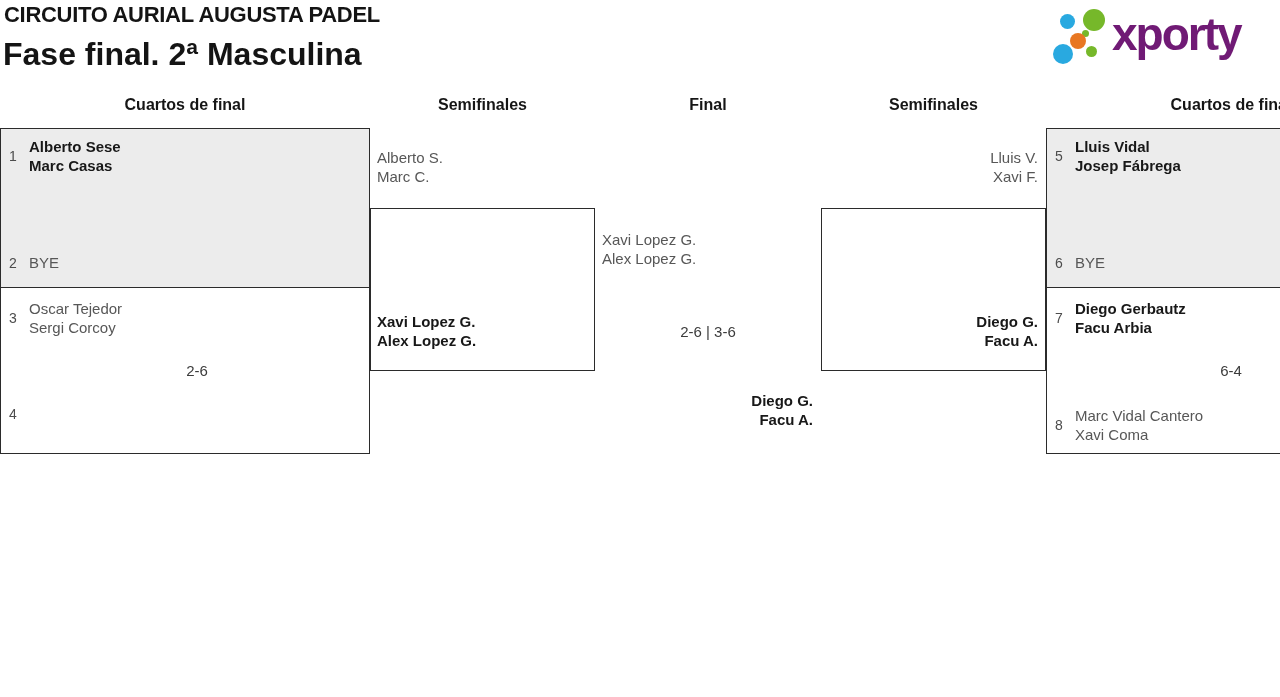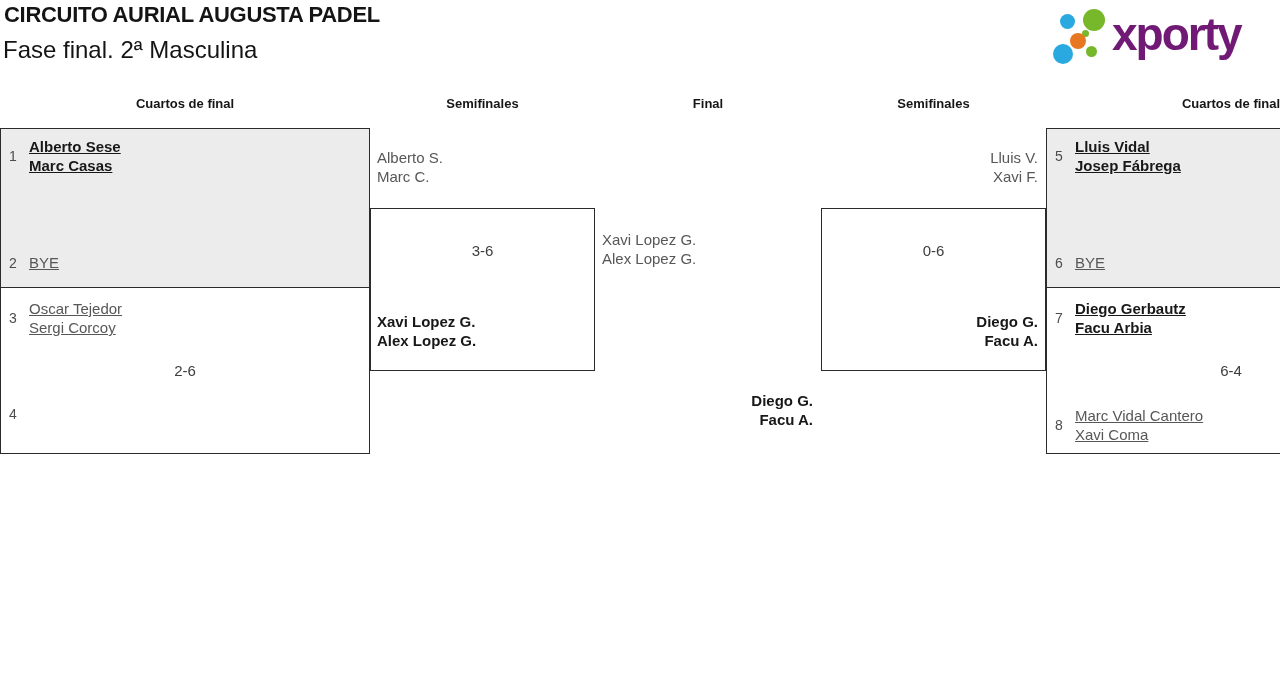--- a/index.html
+++ b/index.html
@@ -5,37 +5,37 @@
   html,body{margin:0;padding:0;background:#fff;}
   .page{
     position:relative;width:1280px;height:697px;background:#ffffff;
     overflow:hidden;font-family:"Liberation Sans",sans-serif;
   }
   .title{
     position:absolute;left:4px;top:2px;font-size:22px;font-weight:700;
     color:#141414;letter-spacing:-0.3px;white-space:nowrap;
   }
   .subtitle{
-    position:absolute;left:3px;top:36px;font-size:24px;font-weight:400;
+    position:absolute;left:3px;top:36px;font-size:32px;font-weight:700;
     color:#141414;white-space:nowrap;
   }
   .round-header{
-    position:absolute;top:96px;font-size:13px;font-weight:600;color:#161616;
+    position:absolute;top:96px;font-size:16px;font-weight:600;color:#161616;
     text-align:center;white-space:nowrap;
   }
   .box{
     position:absolute;box-sizing:border-box;border:1.5px solid #2b2b2b;background:#ffffff;
   }
   .box.gray{background:#ececec;}
   .team-row{
     position:absolute;left:0;width:100%;display:flex;align-items:center;
     padding:0 8px;box-sizing:border-box;
   }
   .seed{flex:0 0 16px;width:16px;font-size:14px;color:#4c4c4c;margin-right:4px;}
-  .names{font-size:15px;line-height:19px;white-space:nowrap;text-decoration:underline;}
+  .names{font-size:15px;line-height:19px;white-space:nowrap;}
   .w{font-weight:700;color:#181818;}
   .l{font-weight:400;color:#575757;}
   .score{
     position:absolute;font-size:15px;color:#3c3c3c;text-align:center;white-space:nowrap;
   }
   .sf-team{
     position:absolute;font-size:15px;line-height:19px;white-space:nowrap;
   }
   .ra{text-align:right;}
   .dot{position:absolute;border-radius:50%;}
@@ -88,52 +88,51 @@
   </div>
 
   <div class="box" style="left:0;top:287px;width:370px;height:167px;">
     <div class="team-row" style="top:11px;">
       <span class="seed">3</span>
       <span class="names l">
         <div>Oscar Tejedor</div>
         <div>Sergi Corcoy</div>
       </span>
     </div>
-    <div class="score" style="left:0;top:74px;width:100%;">2-6</div>
+    <div class="score" style="left:12px;top:74px;width:100%;">2-6</div>
     <div class="team-row" style="top:118px;">
       <span class="seed">4</span>
     </div>
   </div>
 
   <div class="box" style="left:370px;top:208px;width:225px;height:163px;"></div>
   <div class="sf-team l" style="left:377px;top:148px;">
     <div>Alberto S.</div>
     <div>Marc C.</div>
   </div>
-  <div class="score" style="left:370px;top:242px;width:225px;">3-6</div>
   <div class="sf-team w" style="left:377px;top:312px;">
     <div>Xavi Lopez G.</div>
     <div>Alex Lopez G.</div>
   </div>
 
   <div class="sf-team l" style="left:602px;top:230px;">
     <div>Xavi Lopez G.</div>
     <div>Alex Lopez G.</div>
   </div>
+  <div class="score" style="left:595px;top:323px;width:226px;">2-6 | 3-6</div>
   <div class="sf-team w ra" style="right:467px;top:391px;">
     <div>Diego G.</div>
     <div>Facu A.</div>
   </div>
 
   <div class="box" style="left:821px;top:208px;width:225px;height:163px;"></div>
   <div class="sf-team l ra" style="right:242px;top:148px;text-align:right;">
     <div>Lluis V.</div>
     <div>Xavi F.</div>
   </div>
-  <div class="score" style="left:821px;top:242px;width:225px;">0-6</div>
   <div class="sf-team w ra" style="right:242px;top:312px;">
     <div>Diego G.</div>
     <div>Facu A.</div>
   </div>
 
   <div class="box gray" style="left:1046px;top:128px;width:370px;height:160px;">
     <div class="team-row" style="top:8px;">
       <span class="seed">5</span>
       <span class="names w">
         <div>Lluis Vidal</div>

